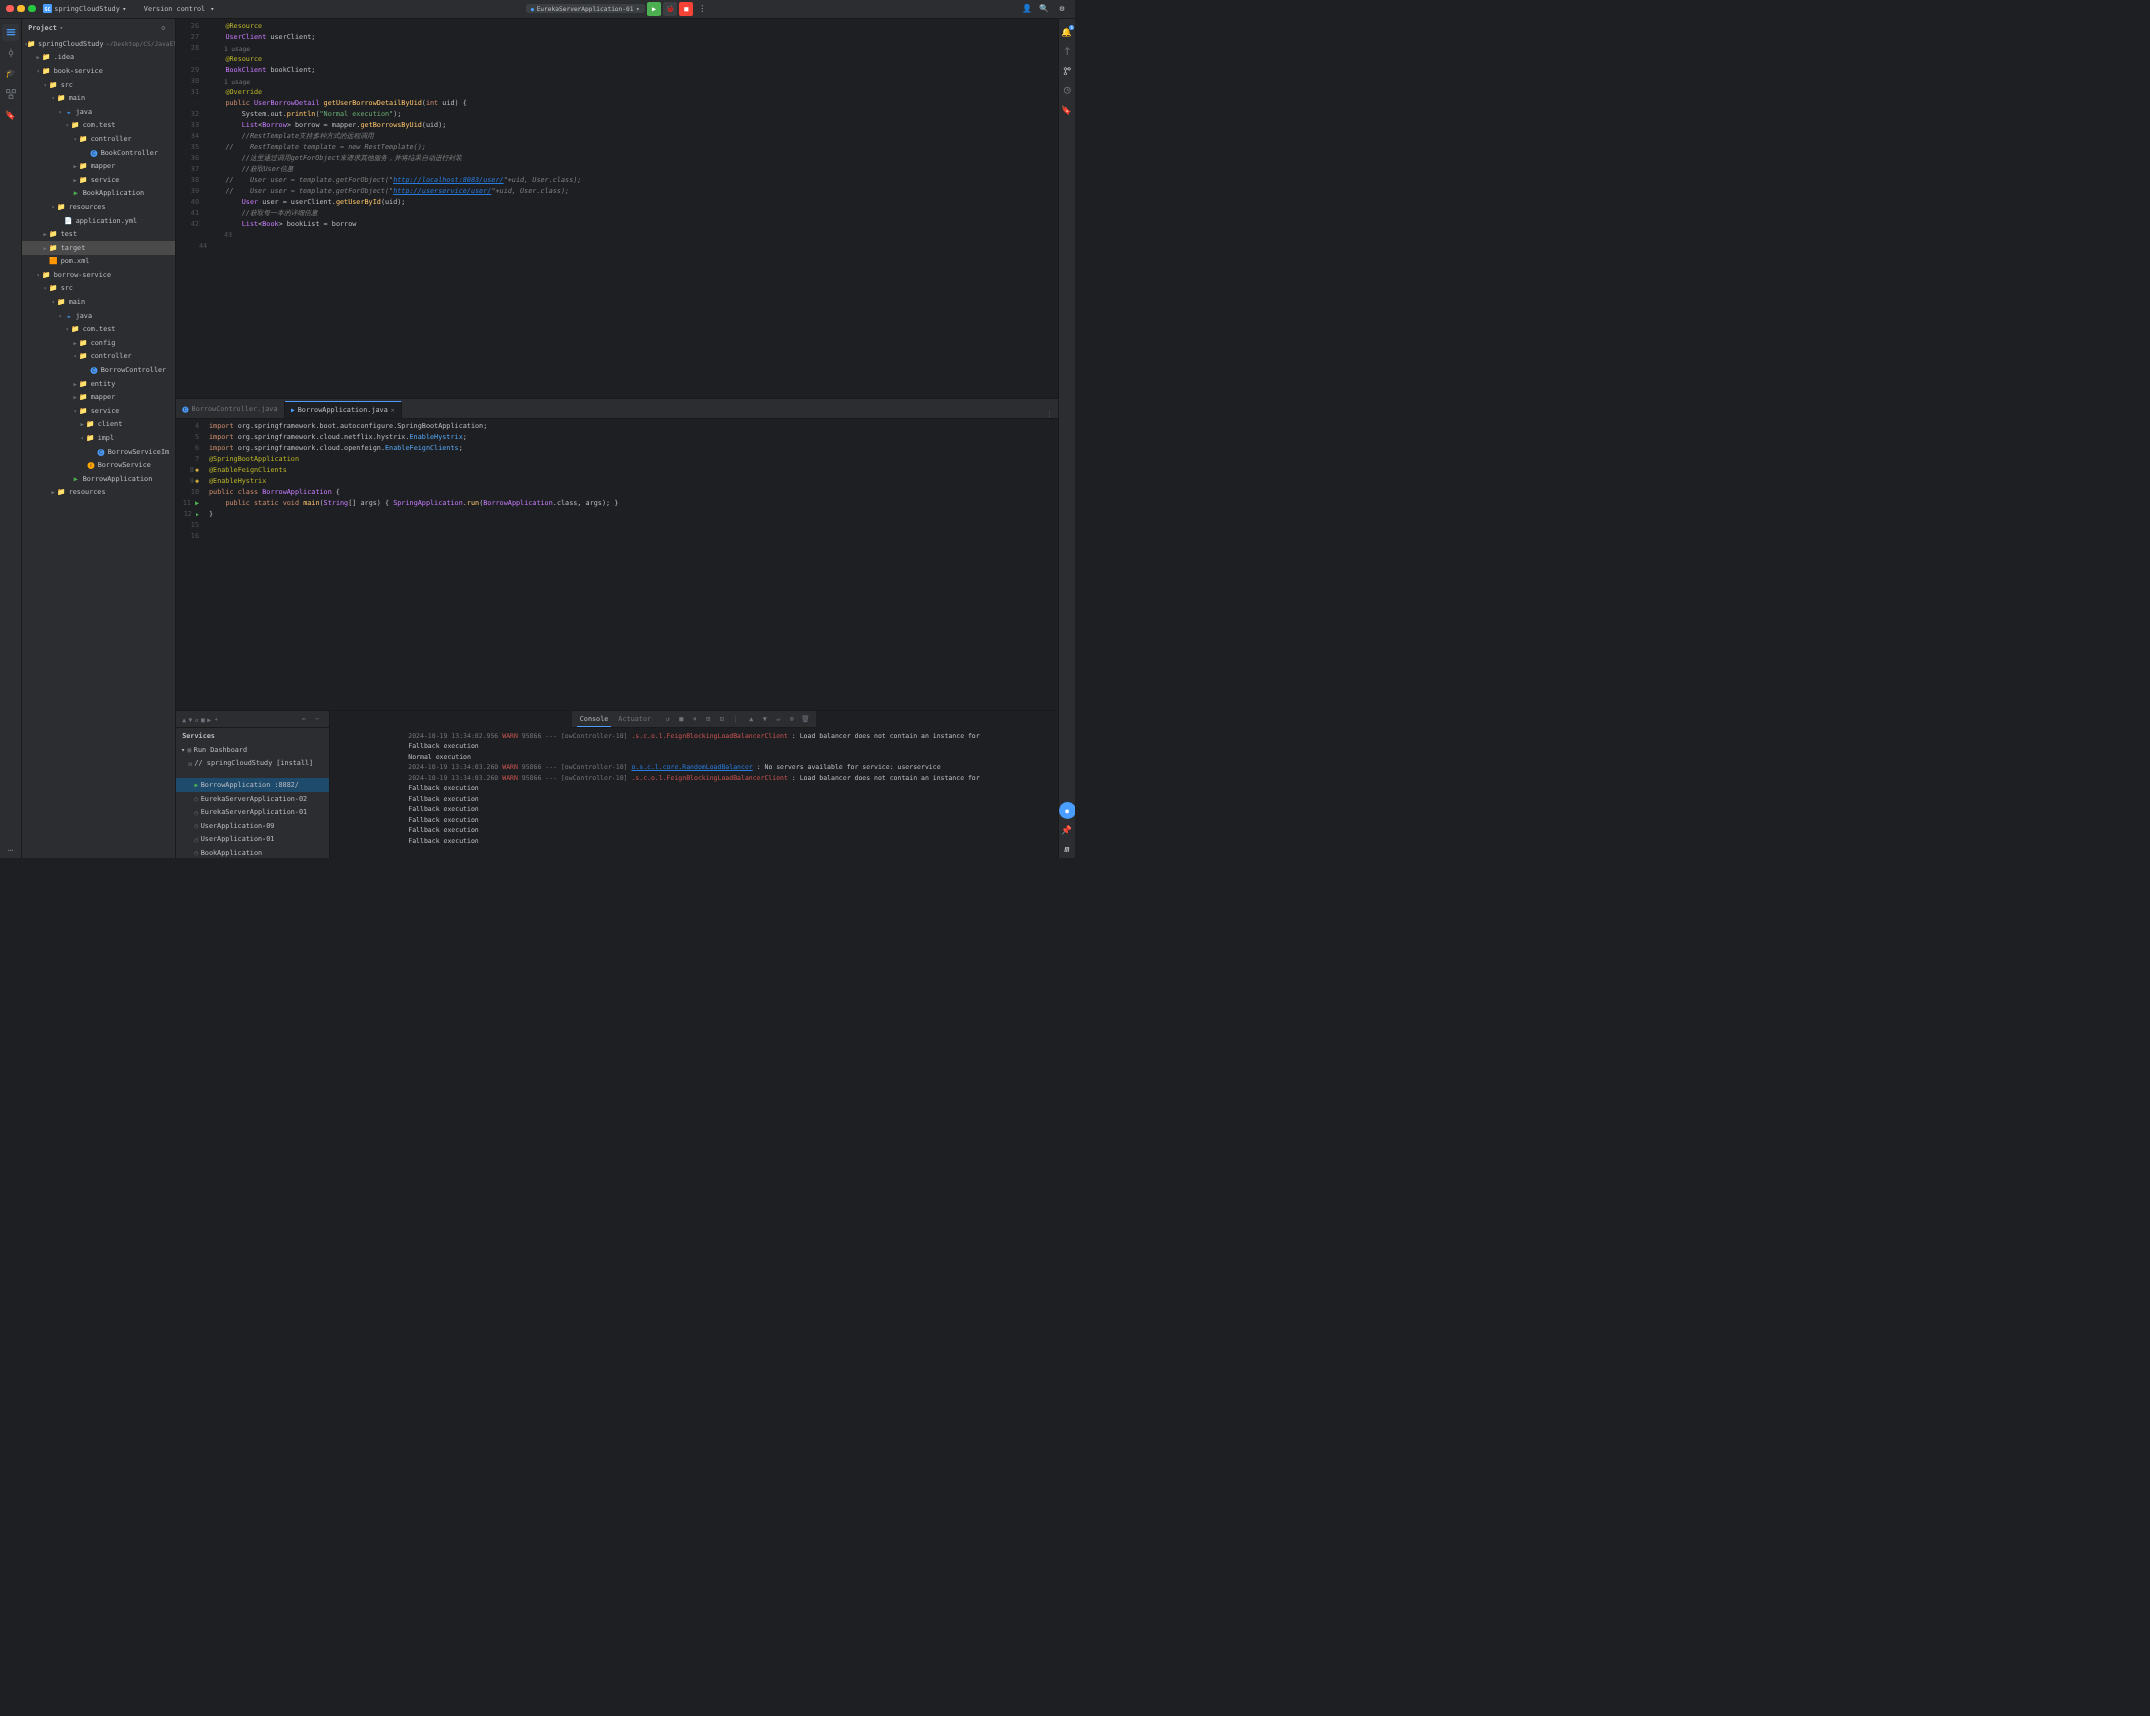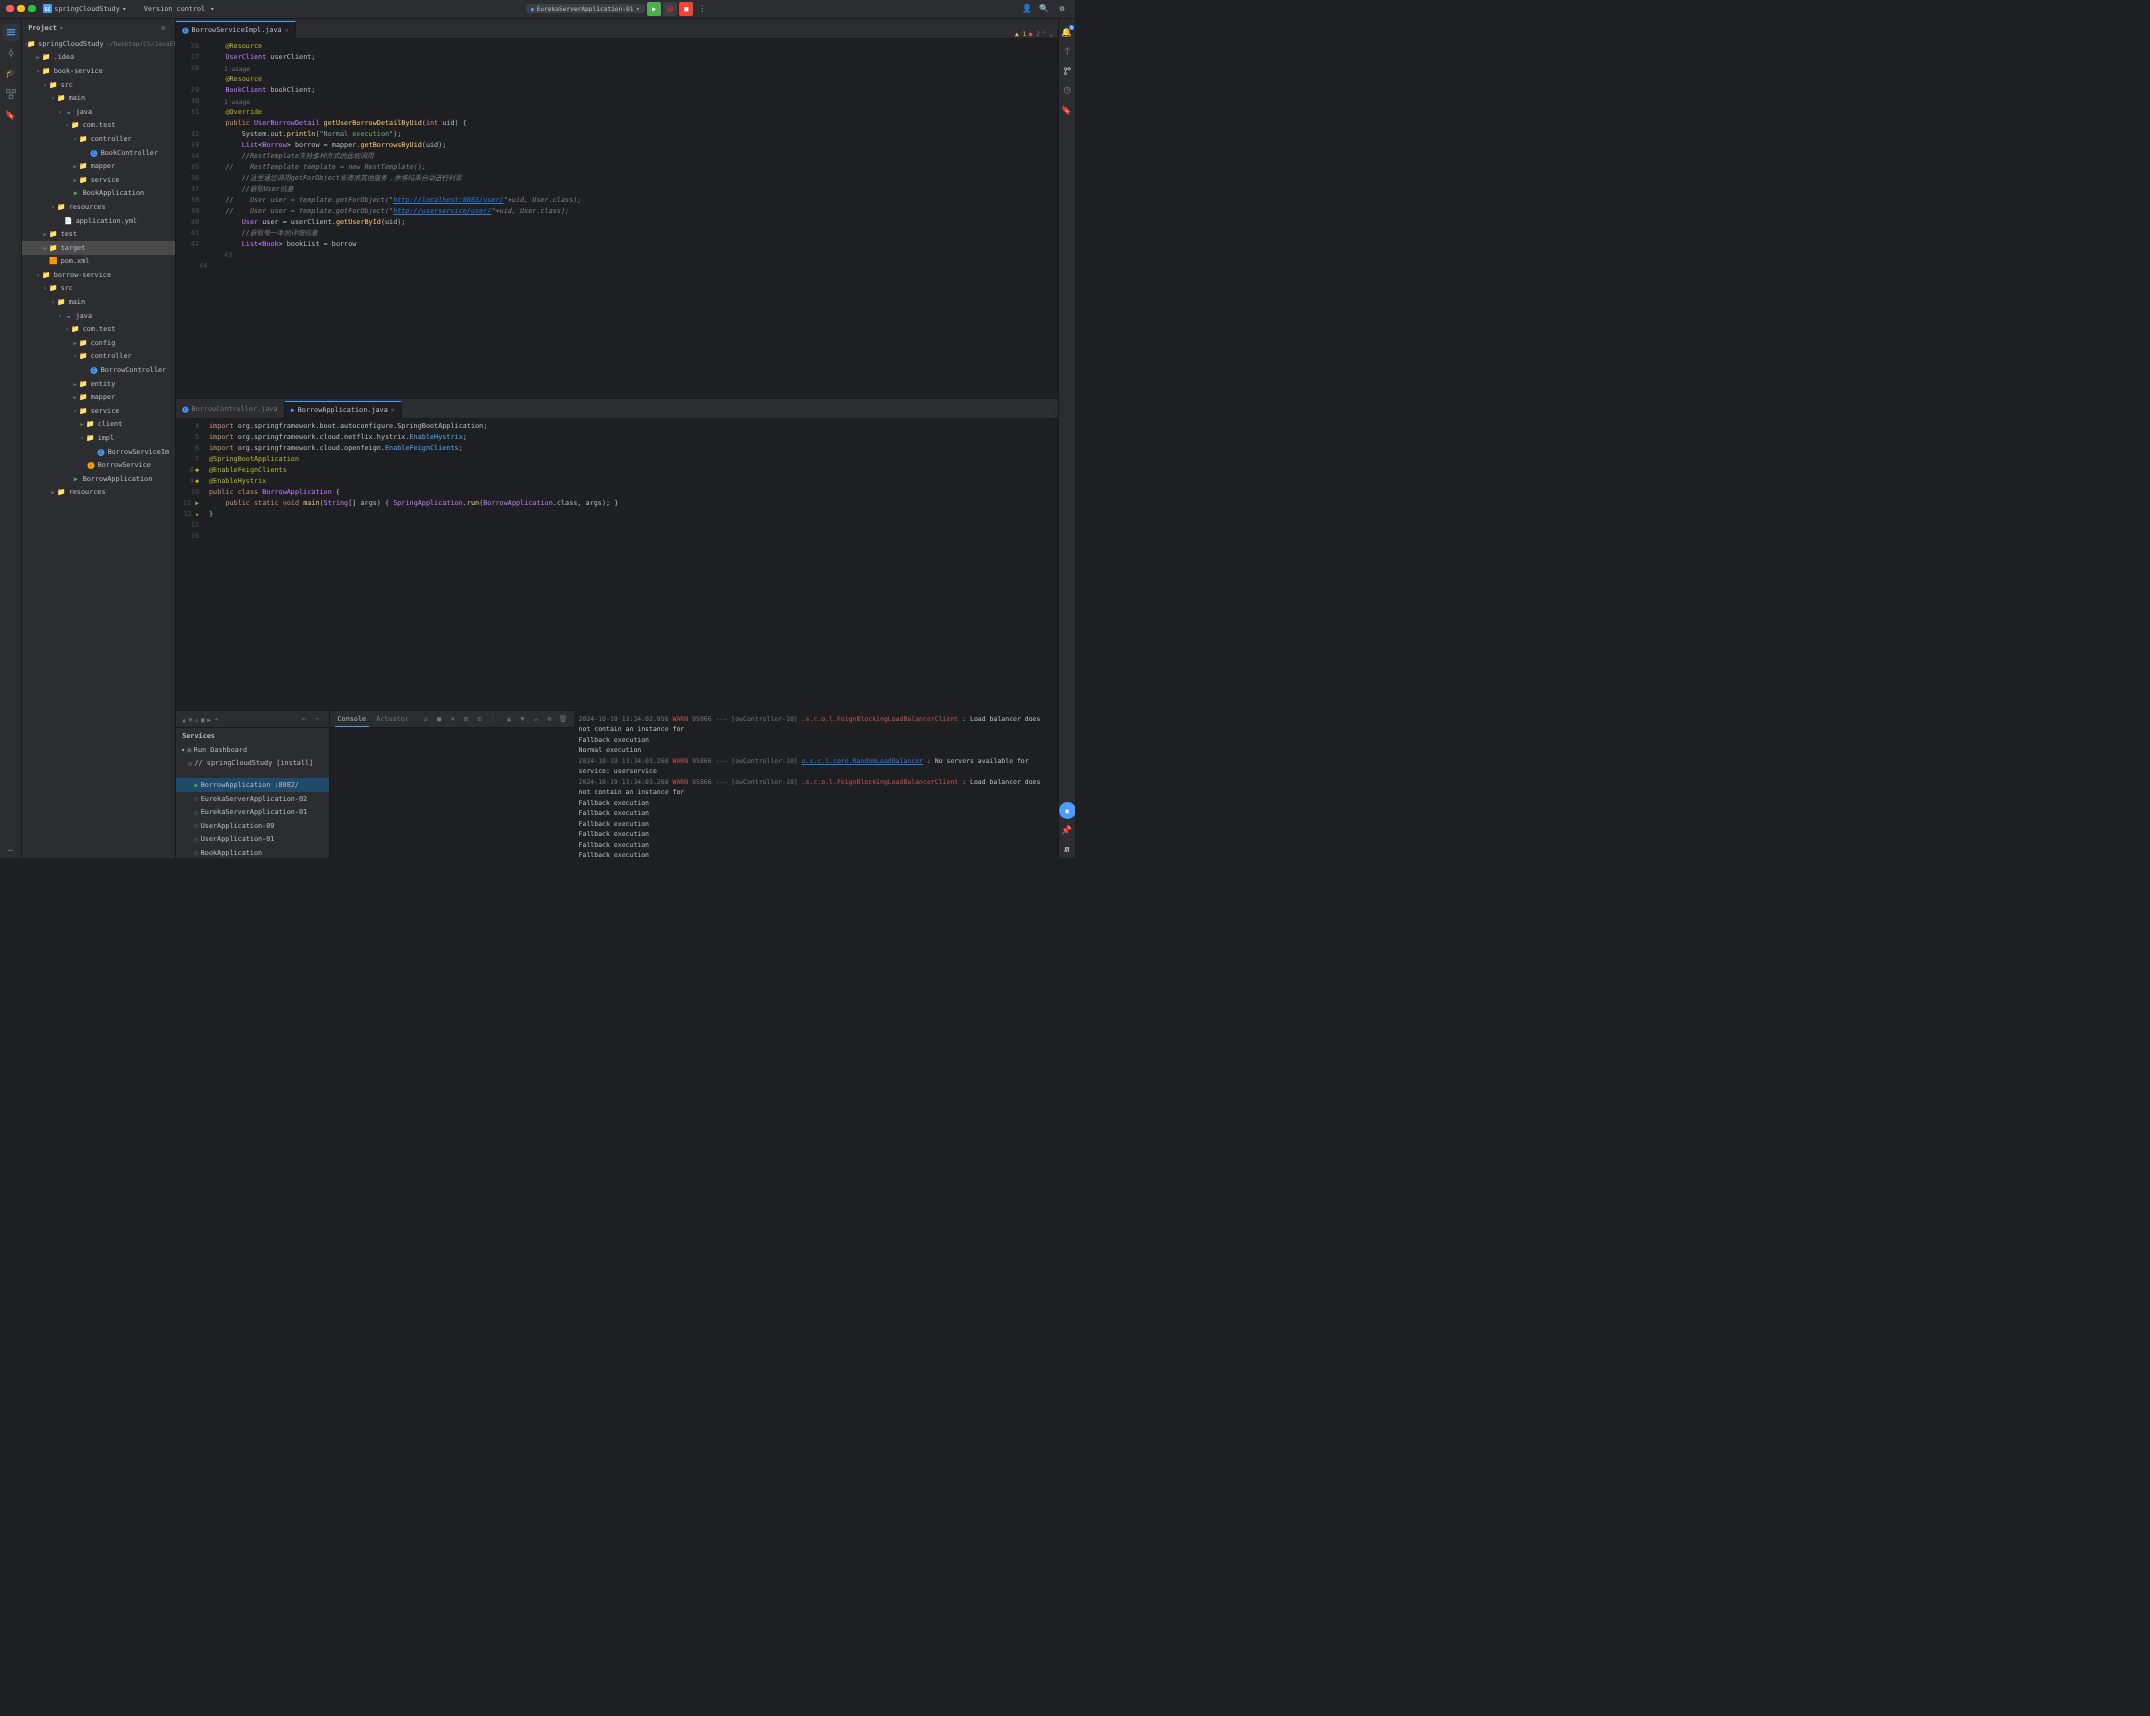--- a/index.html
+++ b/index.html
@@ -255,22 +255,23 @@
       color: #bcbec4;
       cursor: pointer;
       gap: 2.5px;
     }
     .service-item.active { background: #3d6185; }
     .service-running { color: #4caf50; font-size: 6.2px; }
 
     .console-area {
       flex: 1;
       display: flex;
-      flex-direction: row;
+      flex-direction: column;
       background: #1e1f22;
+      align-items: center;
     }
     .console-tabs {
       height: 17px;
       display: flex;
       align-items: center;
       background: #2b2d30;
       border-bottom: 0.6px solid #1a1a1a;
       padding: 0 5px;
       gap: 5px;
     }
@@ -649,34 +650,20 @@
         <span>resources</span>
       </div>
     </div>
   </div>
 
   <div style="flex:1;display:flex;flex-direction:column;overflow:hidden;">
 
     <div class="code-editor" style="flex:1;display:flex;flex-direction:column;overflow:hidden;">
 
       <div class="editor-top">
-        <div class="editor-tabs">
-          <div class="tab active">
-            <span class="tab-icon">🅒</span>
-            <span>BorrowServiceImpl.java</span>
-            <span class="tab-close">✕</span>
-          </div>
-          <div class="tab-spacer"></div>
-          <div class="tab-actions">
-            <span class="warning-badge">▲ 1</span>
-            <span class="error-badge">● 2</span>
-            <span style="color:#6f737a;font-size:6.8px;">⌃</span>
-            <span style="color:#6f737a;font-size:6.8px;">⌄</span>
-          </div>
-        </div>
 
         <div class="code-scroll">
           <div class="line-numbers">
             <div style="line-height:11px;">26</div>
             <div style="line-height:11px;">27</div>
             <div style="line-height:11px;">28</div>
             <div style="line-height:11px;color:#2b2d30;">─</div>
             <div style="line-height:11px;">29</div>
             <div style="line-height:11px;">30</div>
             <div style="line-height:11px;">31</div>

